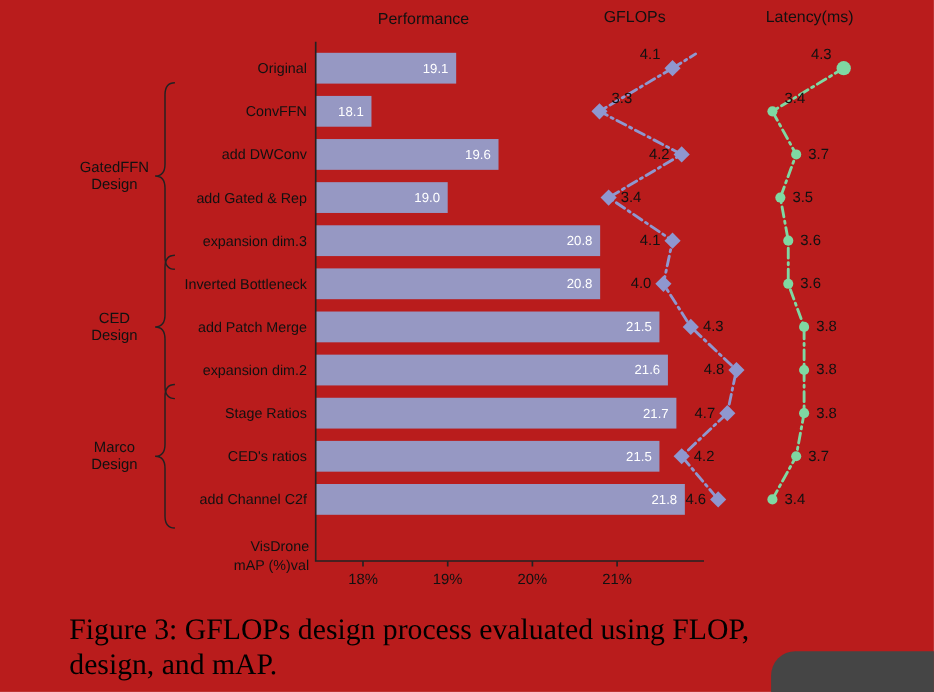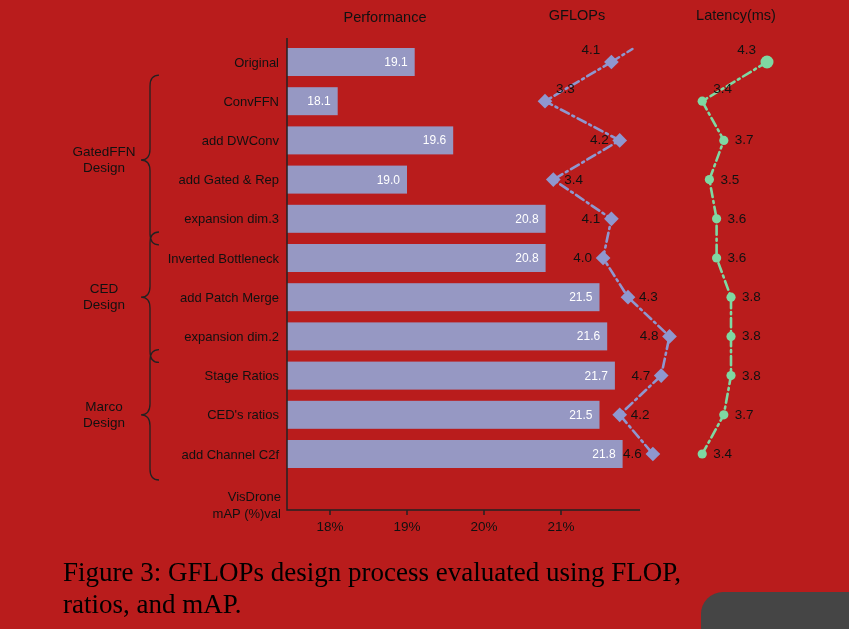--- a/index.html
+++ b/index.html
@@ -131,17 +131,17 @@
         <text x="742" y="379.6" text-anchor="start" font-size="13.5" fill="#111">3.8</text>
         <circle cx="723.8000000000001" cy="414.8" r="4.6" fill="#7fd8a2"></circle>
         <text x="734.8000000000001" y="418.8" text-anchor="start" font-size="13.5" fill="#111">3.7</text>
         <circle cx="702.2" cy="454" r="4.6" fill="#7fd8a2"></circle>
         <text x="713.2" y="458" text-anchor="start" font-size="13.5" fill="#111">3.4</text>
       </g>
     </svg>
 
   <div class="caption">
     <span>Figure 3: GFLOPs design process evaluated using FLOP,</span><br>
-    <span>ratios, and mAP.</span>
+    <span>design, and mAP.</span>
   </div>
 
   <div class="corner-artifact"></div>
 </div>
 
 </body></html>

